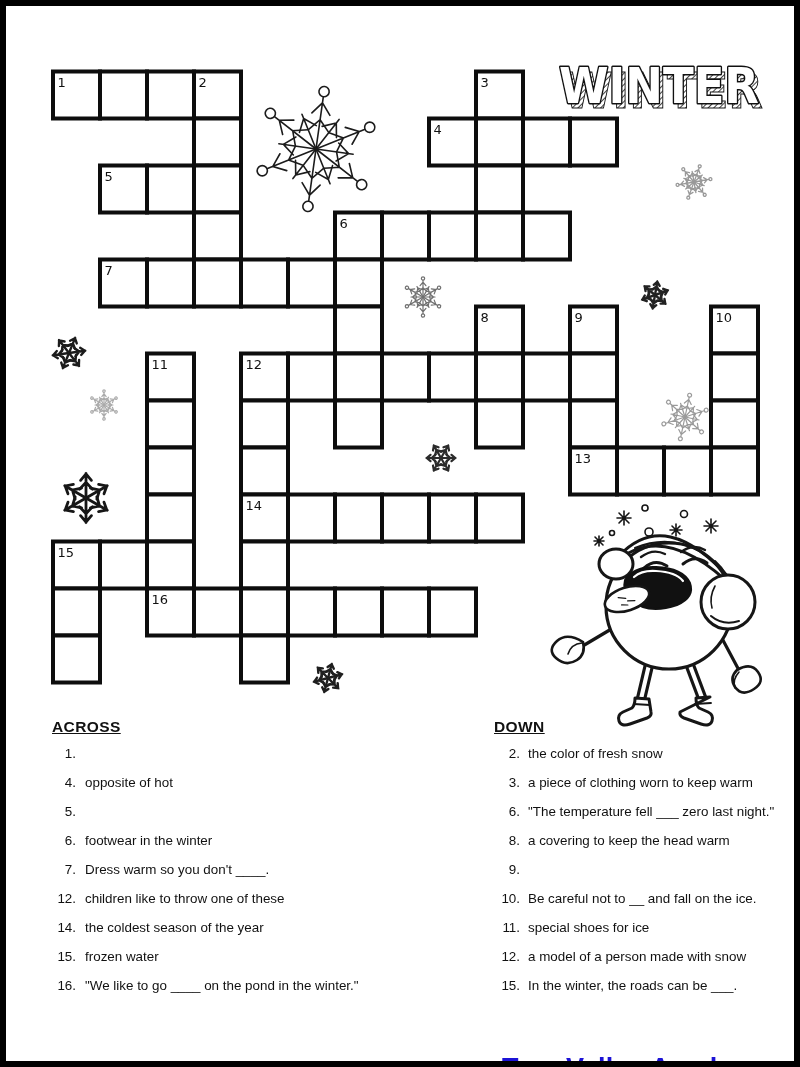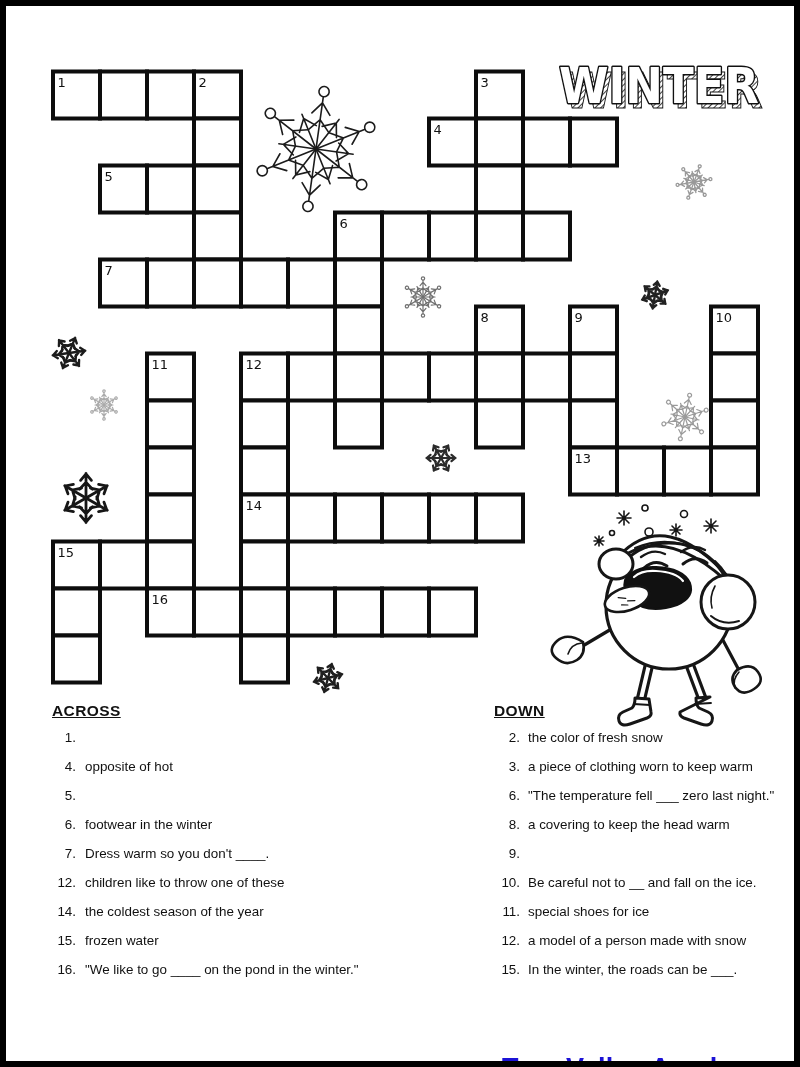--- a/index.html
+++ b/index.html
@@ -9,21 +9,21 @@
     font-family:"Liberation Sans", sans-serif; color:#111;
   }
   .art{position:absolute;left:0;top:0;}
   .title-svg{position:absolute;left:548px;top:46px;}
   .character-svg{position:absolute;left:533px;top:488px;}
   .clue-col{position:absolute;}
   .clue-col.across{left:44px;top:696px;width:404px;}
   .clue-col.down{left:486px;top:696px;width:296px;}
   .clue-header{
     font-size:15.5px;font-weight:bold;letter-spacing:.4px;
-    text-decoration:underline;margin:0 0 11px 2px;
+    text-decoration:underline;margin:16px 0 11px 2px;
   }
   .clue{display:flex;margin-bottom:14.5px;font-size:13.4px;line-height:14.5px;}
   .clue .num{width:26px;text-align:right;margin-right:9px;flex:0 0 auto;}
   .clue-col.down .clue .num{width:28px;margin-right:8px;}
   .clue .txt{flex:0 1 auto;}
   .clue-col.across .clue .txt{max-width:366px;}
   .clue-col.down .clue .txt{max-width:252px;text-align:justify;}
   .footer-brand{
     position:absolute;right:22px;top:1015px;
     font-size:27px;font-weight:bold;color:#1c13d6;letter-spacing:.2px;

